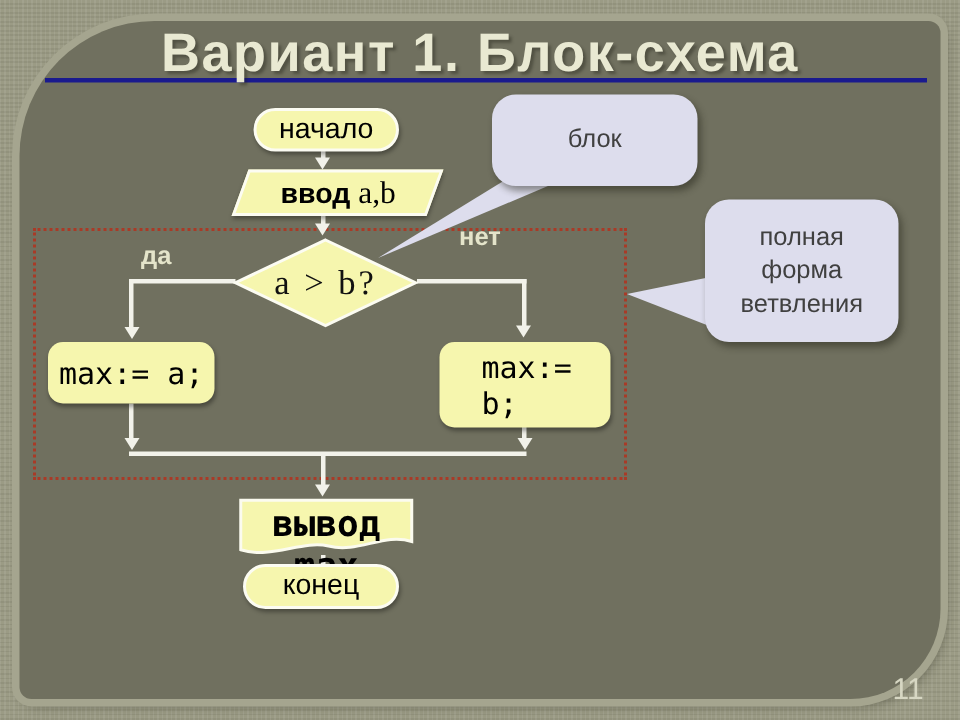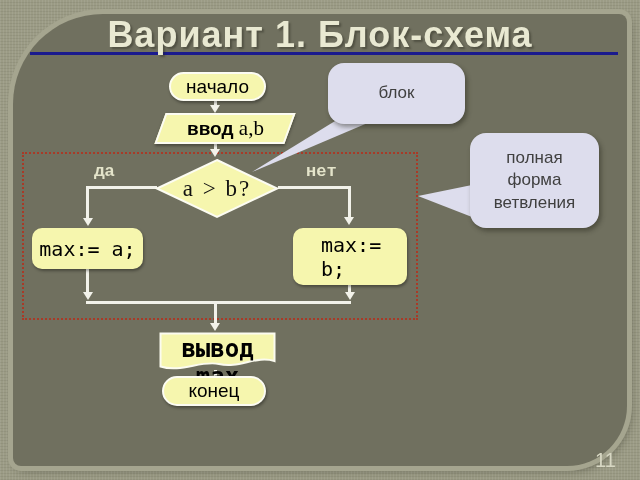--- a/index.html
+++ b/index.html
@@ -113,21 +113,21 @@
   </div>
 
   <div class="diamond-wrap">
     <svg width="124" height="61" viewBox="0 0 124 61">
       <polygon points="62,2 122,30.5 62,59 2,30.5" fill="#f6f6ae" stroke="#fcfcf2" stroke-width="2"></polygon>
     </svg>
     <div class="diamond-text">a &gt; b?</div>
   </div>
 
   <div class="branchlbl" style="left:94px;top:161px;">да</div>
-  <div class="branchlbl" style="left:306px;top:162px;font-family:Liberation Mono, monospace;">нет</div>
+  <div class="branchlbl" style="left:306px;top:148px;">нет</div>
 
   <div class="shape rectbox" style="left:32px;top:228px;width:111px;height:41px;">
     <span>max:= a;</span>
   </div>
 
   <div class="shape rectbox" style="left:293px;top:228px;width:114px;height:57px;padding-left:28px;">
     <span>max:= b;</span>
   </div>
 
   <div class="doc-wrap">

